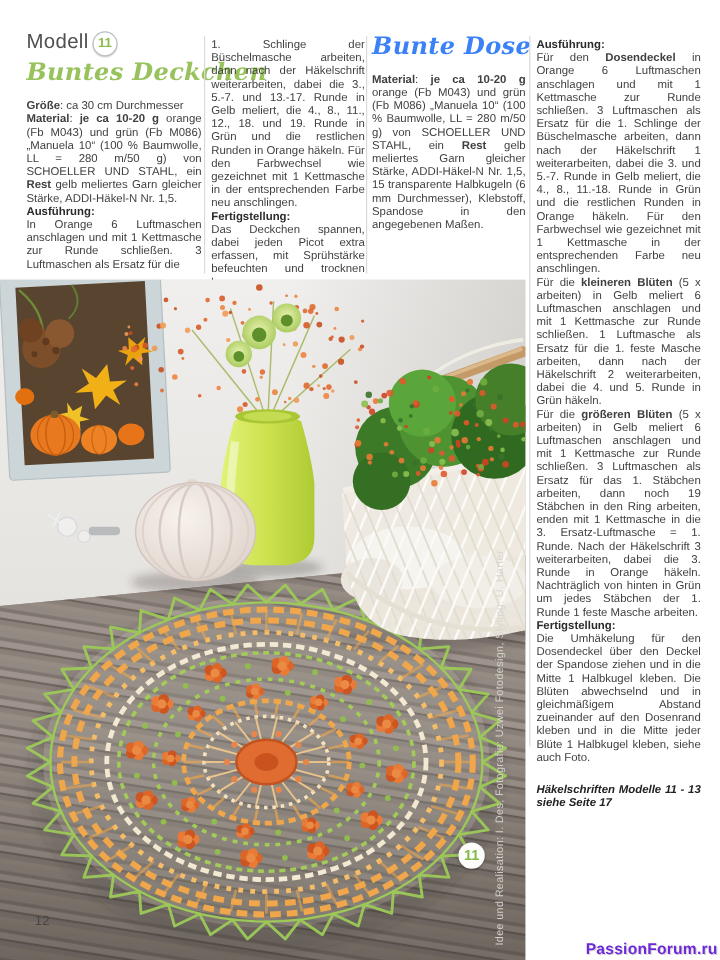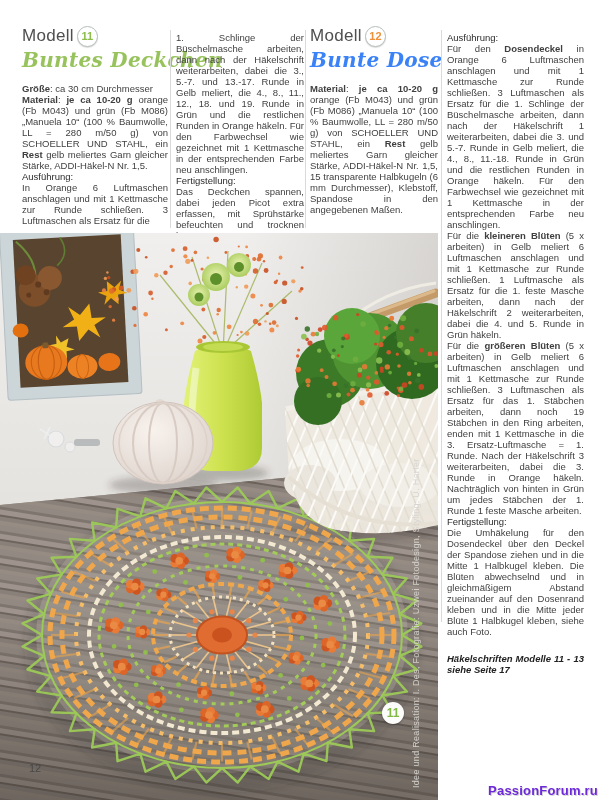--- a/index.html
+++ b/index.html
@@ -10,21 +10,21 @@
     color:#3f3f3f;
   }
   .col{
     position:absolute;
     font-size:9.5px;line-height:11px;
     text-align:justify;
     hyphens:auto;
     color:#3f3f3f;
   }
   .col p{margin:0;}
-  .subhead{font-weight:normal;color:#2b2b2b;}
+  .subhead{font-weight:bold;color:#2b2b2b;}
   .model-row{white-space:nowrap;margin-bottom:2px;}
   .model-label{font-size:17px;color:#4f4f4f;letter-spacing:.3px;}
   .badge{
     display:inline-block;width:19px;height:19px;border-radius:50%;
     border:1px solid #b8bdbd;background:#fff;
     text-align:center;line-height:19px;font-size:11px;font-weight:bold;
     box-shadow:0 1px 1px rgba(0,0,0,.15);
     vertical-align:1px;margin-left:3px;
   }
   .badge.green{color:#8cbd4a;}
@@ -75,23 +75,20 @@
   <p><span>In Orange 6 Luftmaschen anschlagen und mit 1 Kettmasche zur Runde schließen. 3 Luftmaschen als Ersatz für die</span></p>
 </div>
 
 <div class="col" style="left:176px;top:32px;width:128px;">
   <p><span>1. Schlinge der Büschelmasche arbeiten, dann nach der Häkelschrift weiterarbeiten, dabei die 3., 5.-7. und 13.-17. Runde in Gelb meliert, die 4., 8., 11., 12., 18. und 19. Runde in Grün und die restlichen Runden in Orange häkeln. Für den Farbwechsel wie gezeichnet mit 1 Kettmasche in der entsprechenden Farbe neu anschlingen.</span></p>
   <p class="subhead">Fertigstellung:</p>
   <p><span>Das Deckchen spannen, dabei jeden Picot extra erfassen, mit Sprühstärke befeuchten und trocknen lassen.</span></p>
 </div>
 
 <div class="col" style="left:310px;top:26px;width:128px;">
-  <div class="model-row">
-    <span class="model-label">Modell</span><span class="badge orange">12</span>
-  </div>
   <div class="script-title orange">Bunte Dose</div>
   <p><b>Material</b><span>: </span><b>je ca 10-20 g</b><span> orange (Fb M043) und grün (Fb M086) „Manuela 10“ (100 % Baumwolle, LL = 280 m/50 g) von SCHOELLER UND STAHL, ein </span><b>Rest</b><span> gelb meliertes Garn gleicher Stärke, ADDI-Häkel-N Nr. 1,5, 15 transparente Halbkugeln (6 mm Durchmesser), Klebstoff, Spandose in den angegebenen Maßen.</span></p>
 </div>
 
 <div class="col" style="left:447px;top:32px;width:137px;">
   <p class="subhead">Ausführung:</p>
   <p><span>Für den </span><b>Dosendeckel</b><span> in Orange 6 Luftmaschen anschlagen und mit 1 Kettmasche zur Runde schließen. 3 Luftmaschen als Ersatz für die 1. Schlinge der Büschelmasche arbeiten, dann nach der Häkelschrift 1 weiterarbeiten, dabei die 3. und 5.-7. Runde in Gelb meliert, die 4., 8., 11.-18. Runde in Grün und die restlichen Runden in Orange häkeln. Für den Farbwechsel wie gezeichnet mit 1 Kettmasche in der entsprechenden Farbe neu anschlingen.</span></p>
   <p><span>Für die </span><b>kleineren Blüten</b><span> (5 x arbeiten) in Gelb meliert 6 Luftmaschen anschlagen und mit 1 Kettmasche zur Runde schließen. 1 Luftmasche als Ersatz für die 1. feste Masche arbeiten, dann nach der Häkelschrift 2 weiterarbeiten, dabei die 4. und 5. Runde in Grün häkeln.</span></p>
   <p><span>Für die </span><b>größeren Blüten</b><span> (5 x arbeiten) in Gelb meliert 6 Luftmaschen anschlagen und mit 1 Kettmasche zur Runde schließen. 3 Luftmaschen als Ersatz für das 1. Stäbchen arbeiten, dann noch 19 Stäbchen in den Ring arbeiten, enden mit 1 Kettmasche in die 3. Ersatz-Luftmasche = 1. Runde. Nach der Häkelschrift 3 weiterarbeiten, dabei die 3. Runde in Orange häkeln. Nachträglich von hinten in Grün um jedes Stäbchen der 1. Runde 1 feste Masche arbeiten.</span></p>
   <p class="subhead">Fertigstellung:</p>

